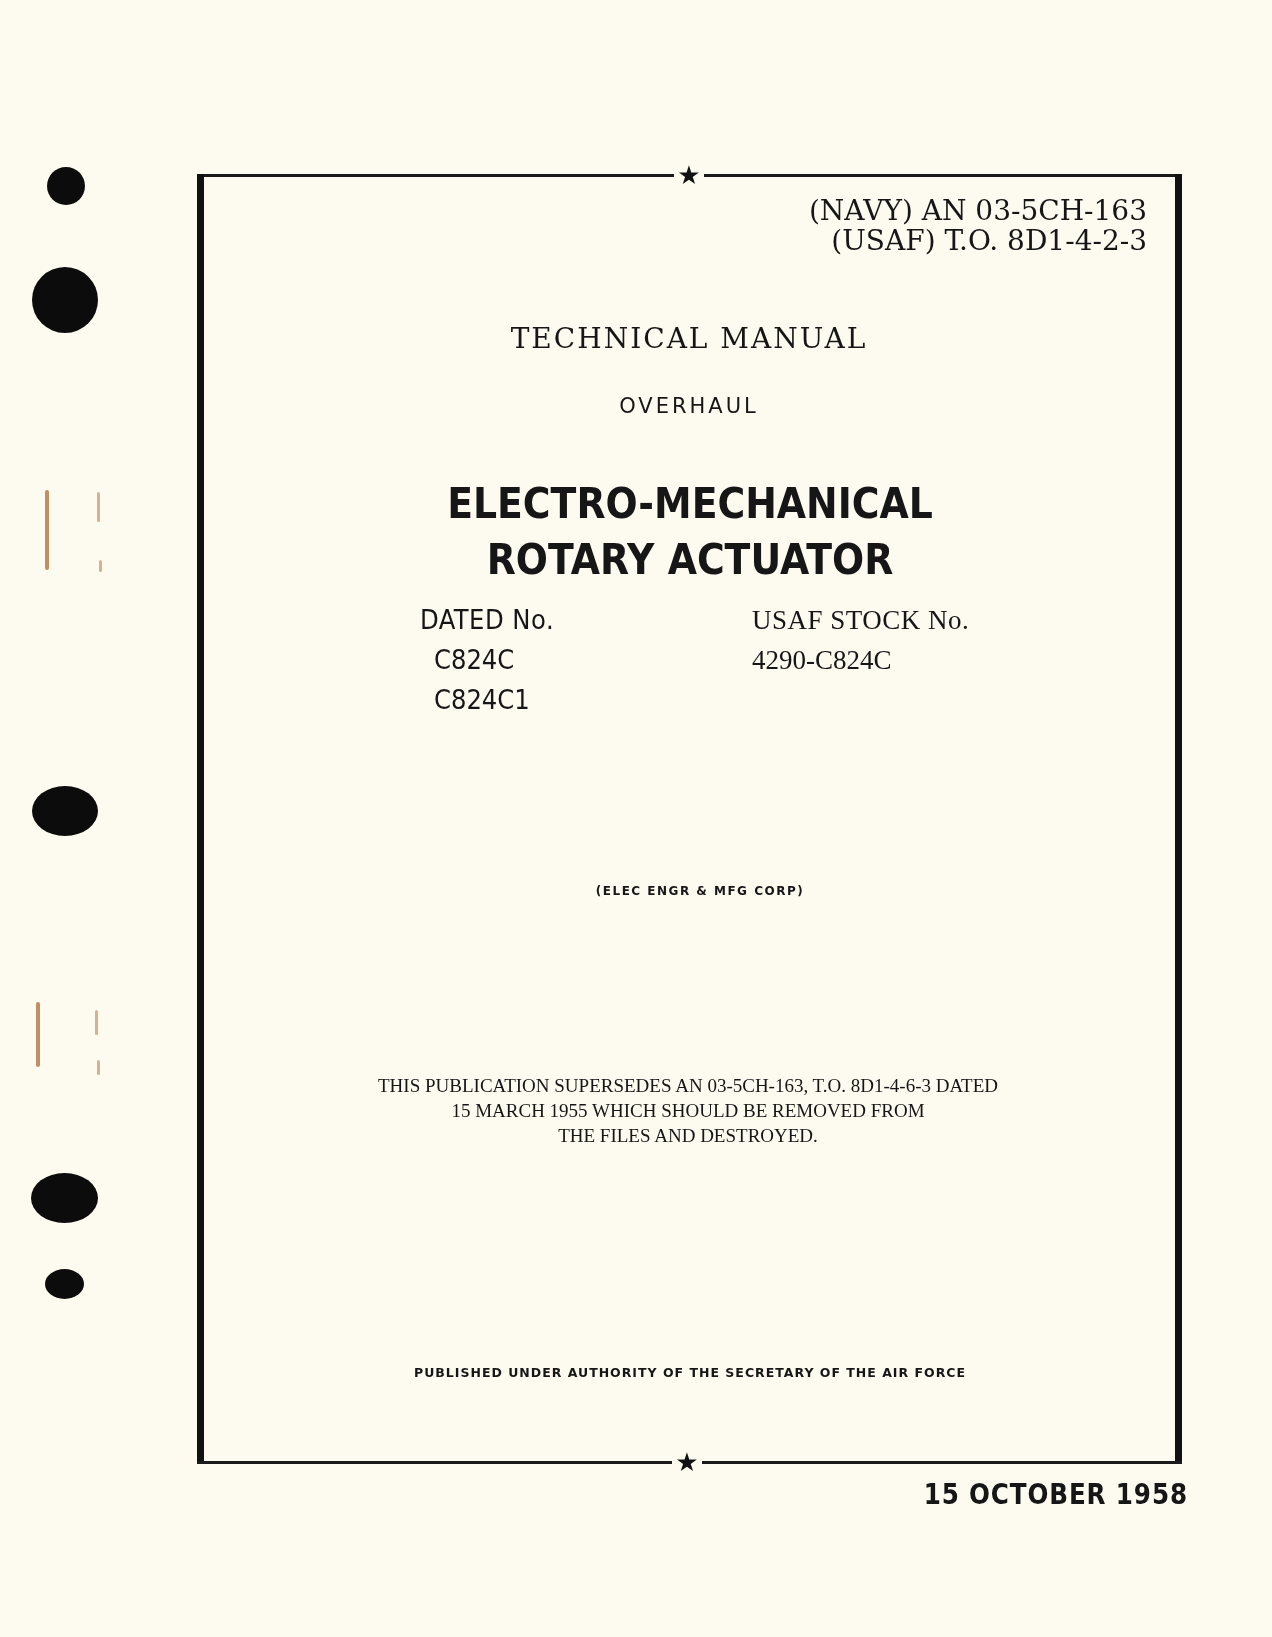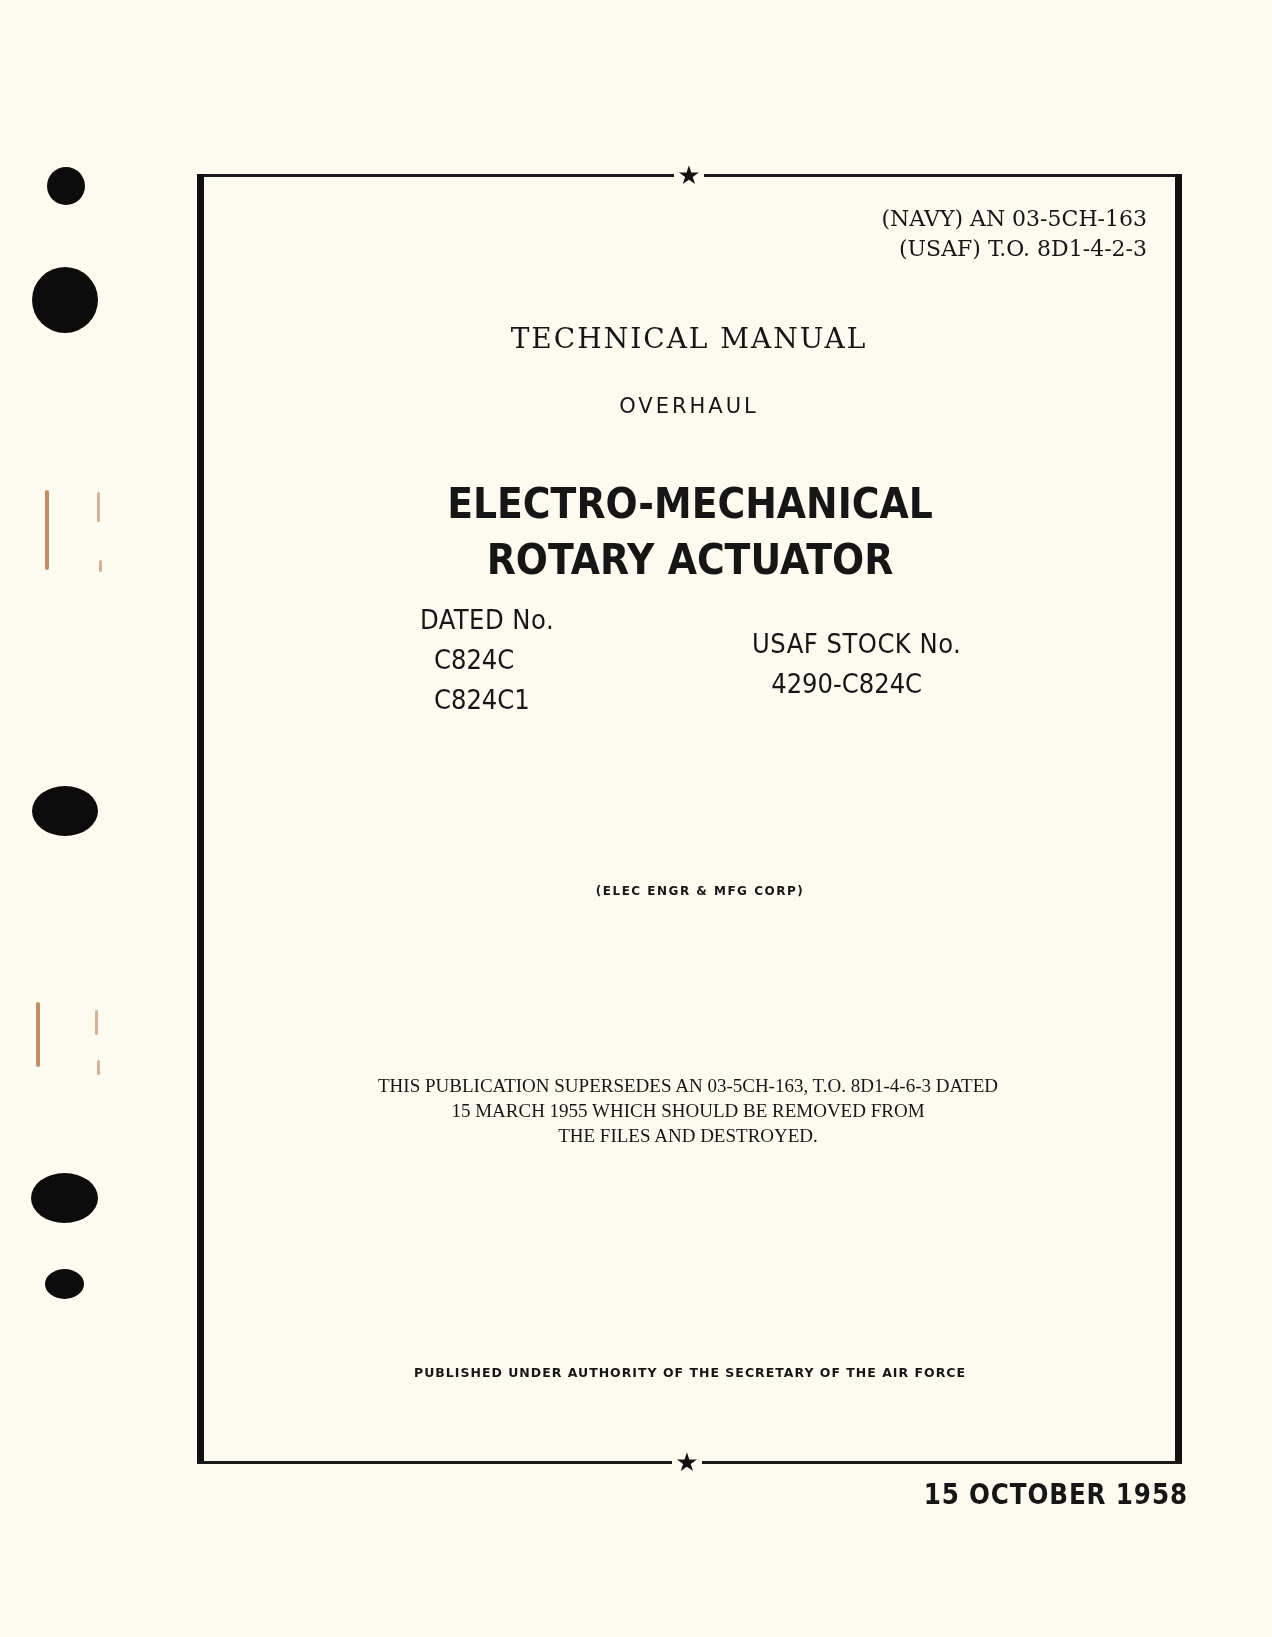--- a/index.html
+++ b/index.html
@@ -22,35 +22,35 @@
     }
     .frame-left { left: 197px; }
     .frame-right { left: 1175px; }
     .star {
       position: absolute; width: 30px; height: 30px; margin-left: -15px;
       background: #fdfaf0; text-align: center; font-size: 26px; line-height: 30px;
       font-family: "DejaVu Sans", sans-serif; color: #111;
     }
     .pubnum {
       position: absolute; right: 125px; top: 196px; text-align: right;
-      font-family: "DejaVu Serif", serif; font-size: 22px; line-height: 30px; margin-top: 8px;
+      font-family: "DejaVu Serif", serif; font-size: 28px; line-height: 30px;
     }
     .center { position: absolute; left: 0; width: 1380px; text-align: center; }
     .tm { top: 322px; font-family: "DejaVu Serif", serif; font-size: 28px; letter-spacing: 2px; width: 1378px; }
     .overhaul { top: 394px; font-family: "DejaVu Sans", sans-serif; font-size: 21px; letter-spacing: 3px; width: 1378px; }
     .title {
       top: 476px; font-family: "DejaVu Sans", sans-serif; font-weight: bold;
       font-size: 42px; line-height: 56px; transform: scaleX(.9); transform-origin: 690px 0; width: 1380px;
     }
     .parts { position: absolute; font-family: "DejaVu Sans Condensed", "DejaVu Sans", sans-serif; font-size: 27px; line-height: 40px; }
     .parts .head { letter-spacing: 0.5px; }
     .part-col { left: 420px; top: 600px; }
     .part-col .val { padding-left: 14px; }
-    .stock-col { left: 752px; top: 624px; }
-    .stock-col .val { text-align: center; padding-right: 20px; }
+    .stock-col { left: 752px; top: 600px; font-family: Liberation Serif, serif; }
+    .stock-col .val { text-align: left; padding-right: 20px; }
     .mfr { top: 884px; font-family: "DejaVu Sans", sans-serif; font-weight: bold; font-size: 12px; letter-spacing: 1.5px; width: 1400px; }
     .supersede { top: 1073px; font-family: "Liberation Serif", serif; font-size: 19px; line-height: 25px; width: 1376px; }
     .authority { top: 1365px; font-family: "DejaVu Sans", sans-serif; font-weight: bold; font-size: 12.5px; letter-spacing: 1px; width: 1380px; }
     .date {
       position: absolute; right: 84px; top: 1477px;
       font-family: "DejaVu Sans", sans-serif; font-weight: bold; font-size: 29px;
       transform: scaleX(.85); transform-origin: right top; letter-spacing: 1px;
     }
   </style>
 </head>

